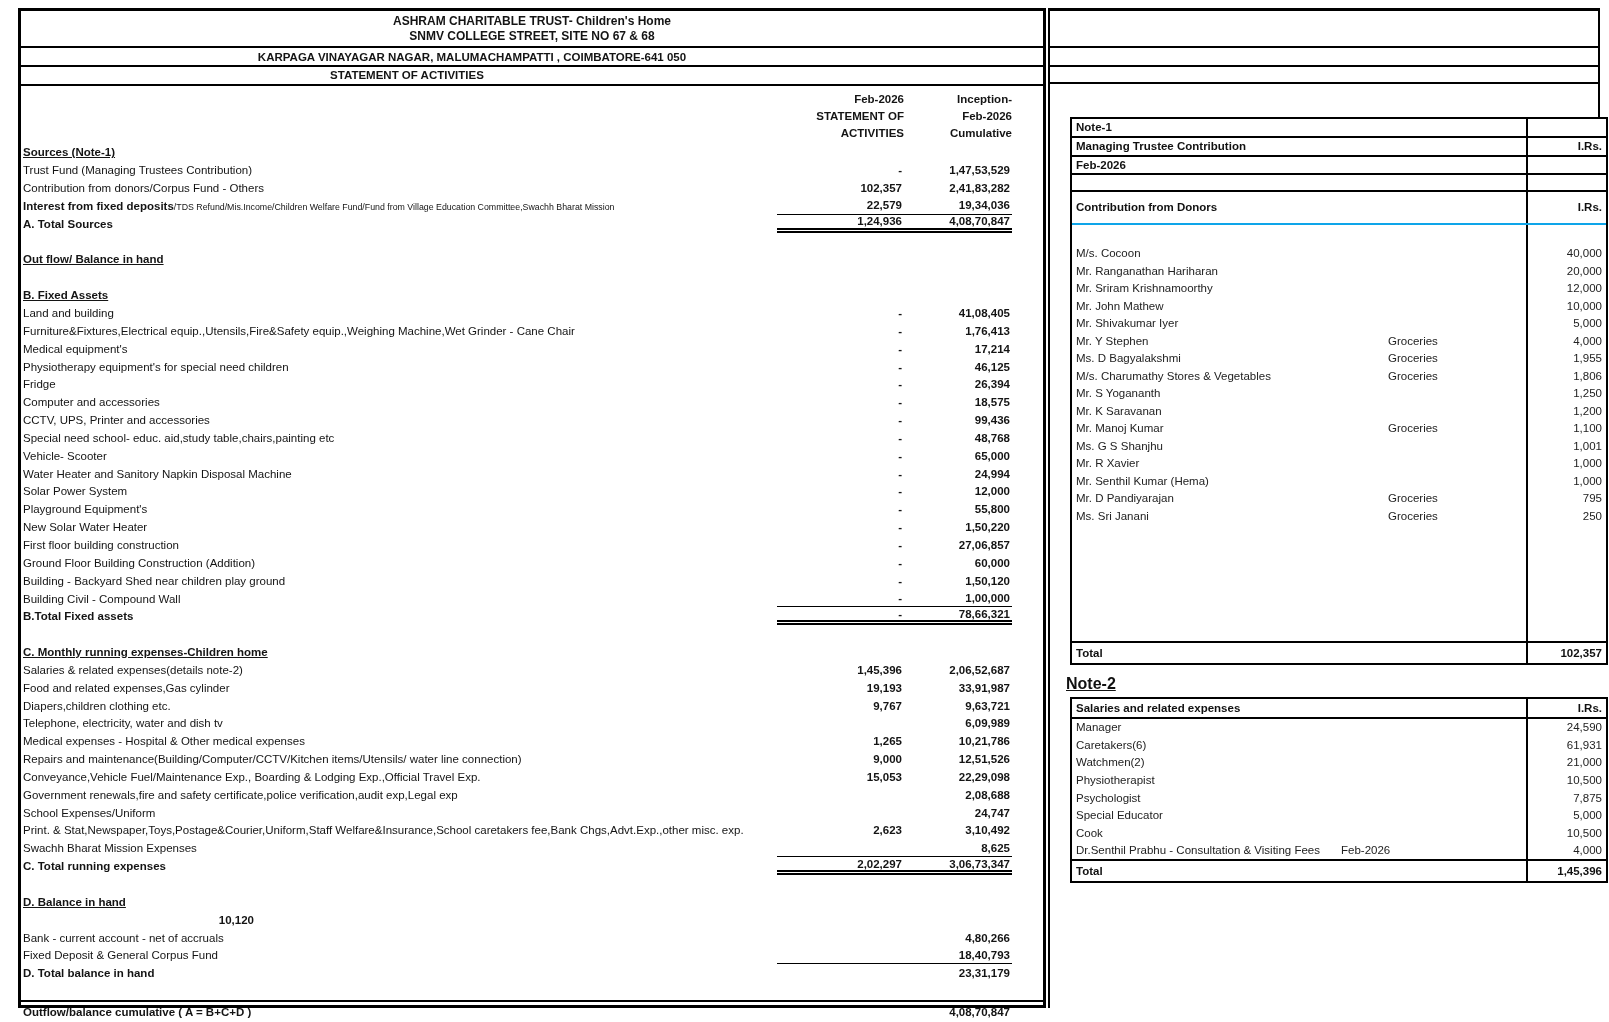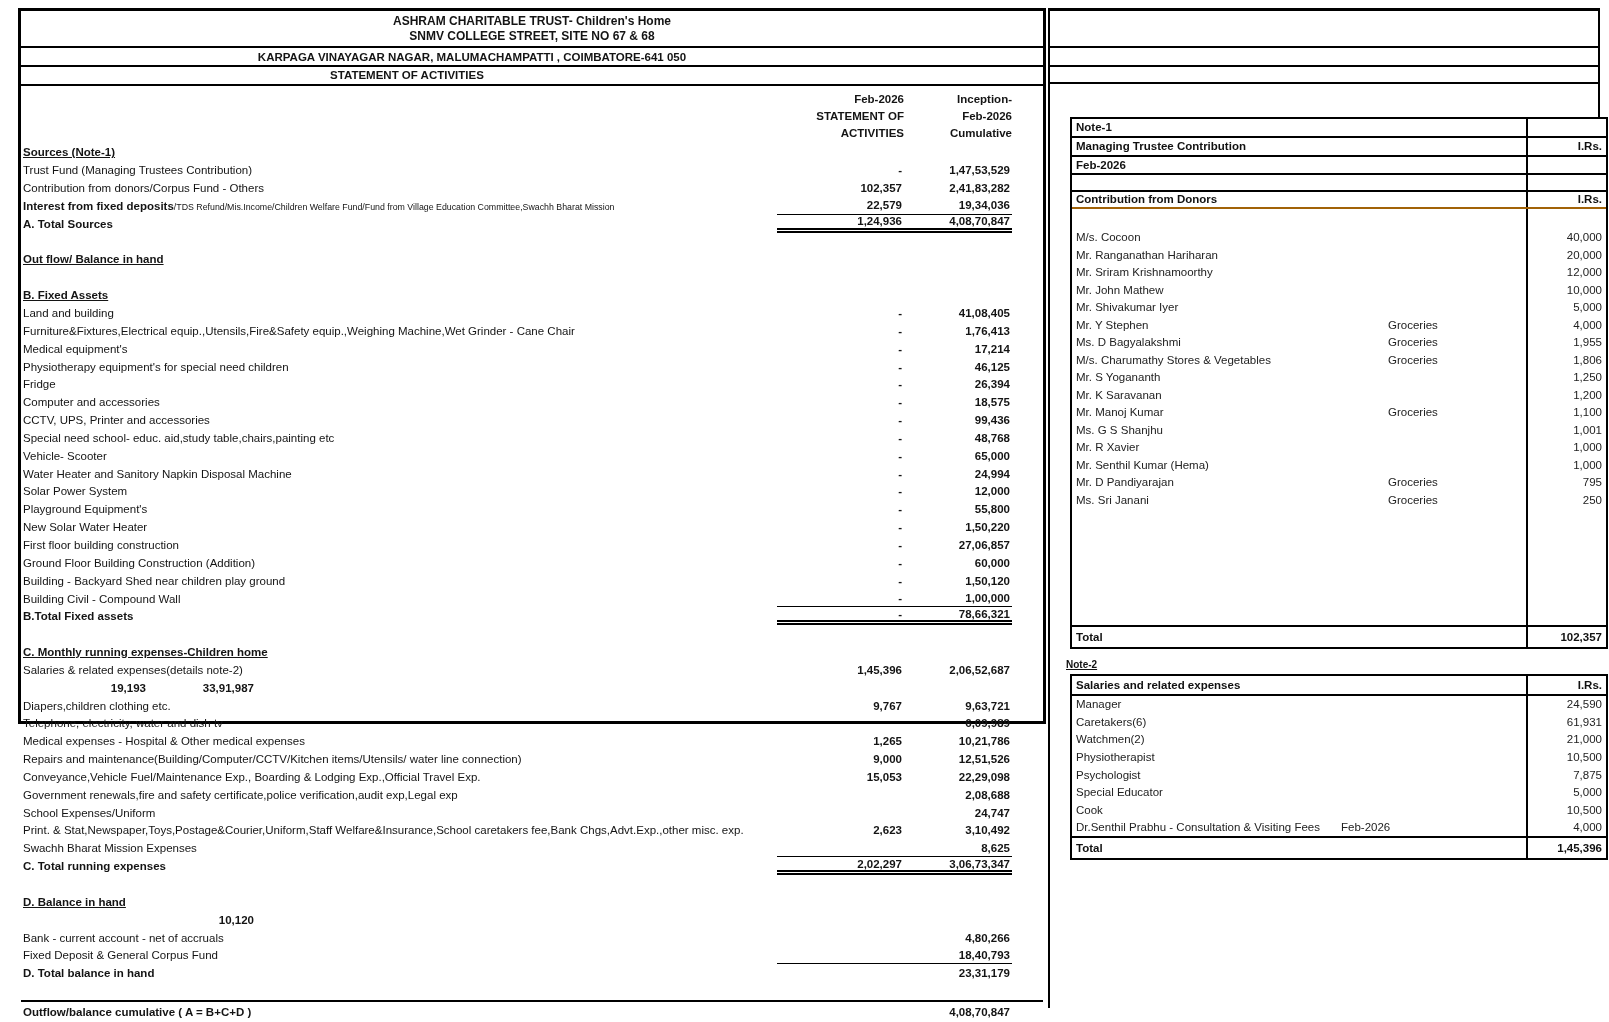--- a/index.html
+++ b/index.html
@@ -4,21 +4,21 @@
 <style>
   * { margin:0; padding:0; box-sizing:border-box; }
   html,body { background:#ffffff; }
   .canvas {
     position:relative; width:1609px; height:1022px; background:#ffffff;
     font-family:"Liberation Sans", sans-serif; color:#141414; overflow:hidden;
   }
 
   
   .ltable {
-    position:absolute; left:18px; top:8px; width:1028px; height:716px;
+    position:absolute; left:18px; top:8px; width:1028px; height:1000px;
     border:3px solid #000; background:#fff;
   }
   .title1 {
     height:37px; border-bottom:2px solid #000;
     display:flex; flex-direction:column; justify-content:center; align-items:center;
     font-weight:700; font-size:12px; line-height:15px; text-align:center;
   }
   .title2 {
     height:19px; border-bottom:2px solid #000;
     display:flex; justify-content:center; align-items:center;
@@ -72,28 +72,28 @@
   .nrow .np2 { width:185px; }
   .nrow .na {
     width:80px; height:100%; border-left:2px solid #000;
     display:flex; align-items:center; justify-content:flex-end; padding-right:4px;
   }
   .nbold { font-weight:700; color:#111; }
   .n1r1 { height:17px; }
   .n1r2 { height:19px; border-top:2px solid #000; }
   .n1r3 { height:18px; border-top:2px solid #000; }
   .n1r4 { height:17px; border-top:2px solid #000; }
-  .n1r5 { height:19px; border-top:2px solid #000; border-bottom:2px solid #a16207;gap:44px; }
+  .n1r5 { height:35px; border-top:2px solid #000; border-bottom:2px solid #0ea5e9;gap:44px; }
   .donors { height:416px; display:flex; flex-direction:column; }
   .dspacer { height:20px; }
   .drow { height:17.5px; }
   .dfill { flex:1; }
   .ntotal { height:22px; border-top:2px solid #000; }
 
-  .note2-label { margin:10px 0 4px 16px; font-weight:700; font-size:10px; color:#111;text-decoration:underline; }
+  .note2-label { margin:10px 0 4px 16px; font-weight:700; font-size:16px; color:#111;text-decoration:underline; }
   .n2hdr { height:20px; border-bottom:2px solid #000; }
   .srow { height:17.6px; }
 </style>
 </head>
 <body>
 
 <div class="canvas">
 
   <div class="ltable">
     <div class="title1">
@@ -410,20 +410,23 @@
           <div class="lbl">
             <span class="lmain">Salaries &amp; related expenses(details note-2)</span><span class="lsmall"></span>
           </div>
           <div class="nums">
             <div class="feb">1,45,396</div>
             <div class="cum">2,06,52,687</div>
           </div>
           <div class="pad"></div>
         </div>
         <div class="row item">
+          <div class="lbl">
+            <span class="lmain">Food and related expenses,Gas cylinder</span><span class="lsmall"></span>
+          </div>
           <div class="nums">
             <div class="feb">19,193</div>
             <div class="cum">33,91,987</div>
           </div>
           <div class="pad"></div>
         </div>
         <div class="row item">
           <div class="lbl">
             <span class="lmain">Diapers,children clothing etc.</span><span class="lsmall"></span>
           </div>

